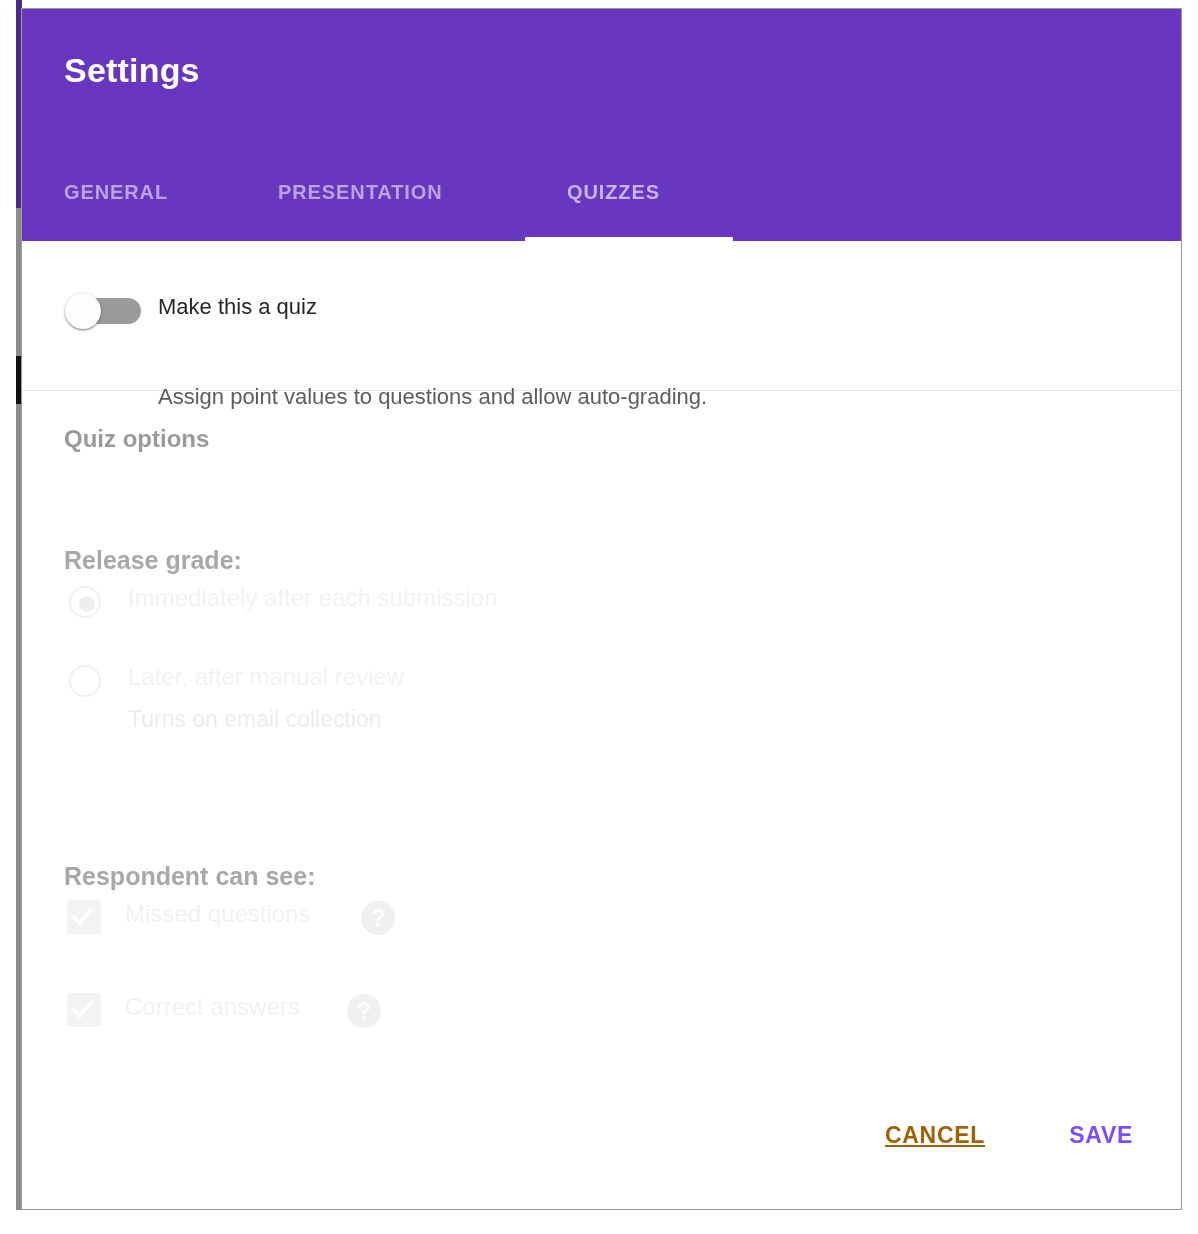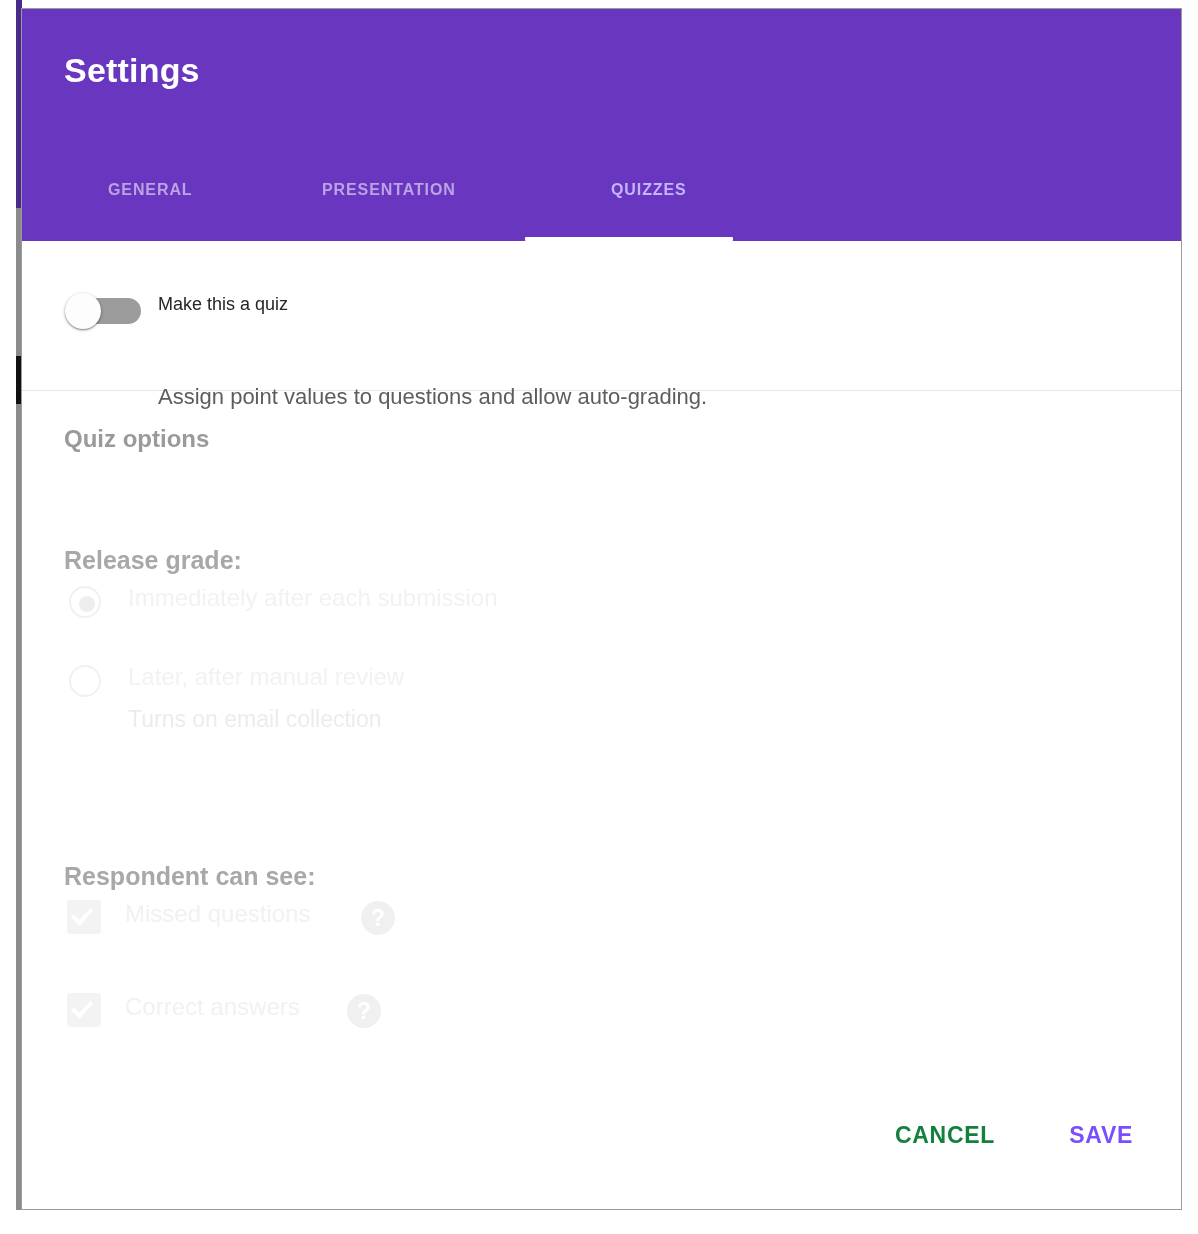--- a/index.html
+++ b/index.html
@@ -89,30 +89,29 @@
   .tabs {
     position: absolute;
     left: 0;
     top: 160px;
     width: 1161px;
     height: 72px;
   }
   .tab {
     position: absolute;
     top: 12px;
-    font-size: 16px;
+    font-size: 20px;
     font-weight: bold;
     letter-spacing: 0.9px;
     color: #bca3e3;
     background: transparent;
     border: none;
     padding: 0;
     cursor: pointer;
     font-family: "Liberation Sans", sans-serif;
-    margin-left: 44px;
   }
   .tab.active { color: #c4b5fd; }
   .tab-underline {
     position: absolute;
     height: 4px;
     background: #ffffff;
     bottom: 0px;
     border-radius: 1px;
   }
 
@@ -162,21 +161,21 @@
     height: 36px;
     background: #fdfdfd;
     border-radius: 50%;
     box-shadow: 0 1px 3px rgba(0,0,0,0.38), 0 1px 1px rgba(0,0,0,0.2);
   }
 
   .toggle-label {
     position: absolute;
     left: 136px;
     top: 53px;
-    font-size: 18px;
+    font-size: 22px;
     color: #262626;
   }
   .toggle-sub {
     position: absolute;
     left: 136px;
     top: 96px;
     font-size: 22px;
     color: #5d5d5d;
     margin-top: 47px;
   }
@@ -290,21 +289,21 @@
     top: 28px;
     background: transparent;
     border: none;
     font-family: "Liberation Sans", sans-serif;
     font-size: 23px;
     font-weight: bold;
     letter-spacing: 0.7px;
     cursor: pointer;
     padding: 8px 10px;
   }
-  .btn-cancel { right: 176px; color: #15803d; }
+  .btn-cancel { right: 186px; color: #a16207; text-decoration: underline; }
   .btn-save   { right: 38px;  color: #7c4dff; text-align: center; }
 </style>
 </head>
 <body>
 
 <div id="root">
 
   <div class="left-strip">
     <div class="left-strip-dark"></div>
     <div class="left-strip-gray"></div>

